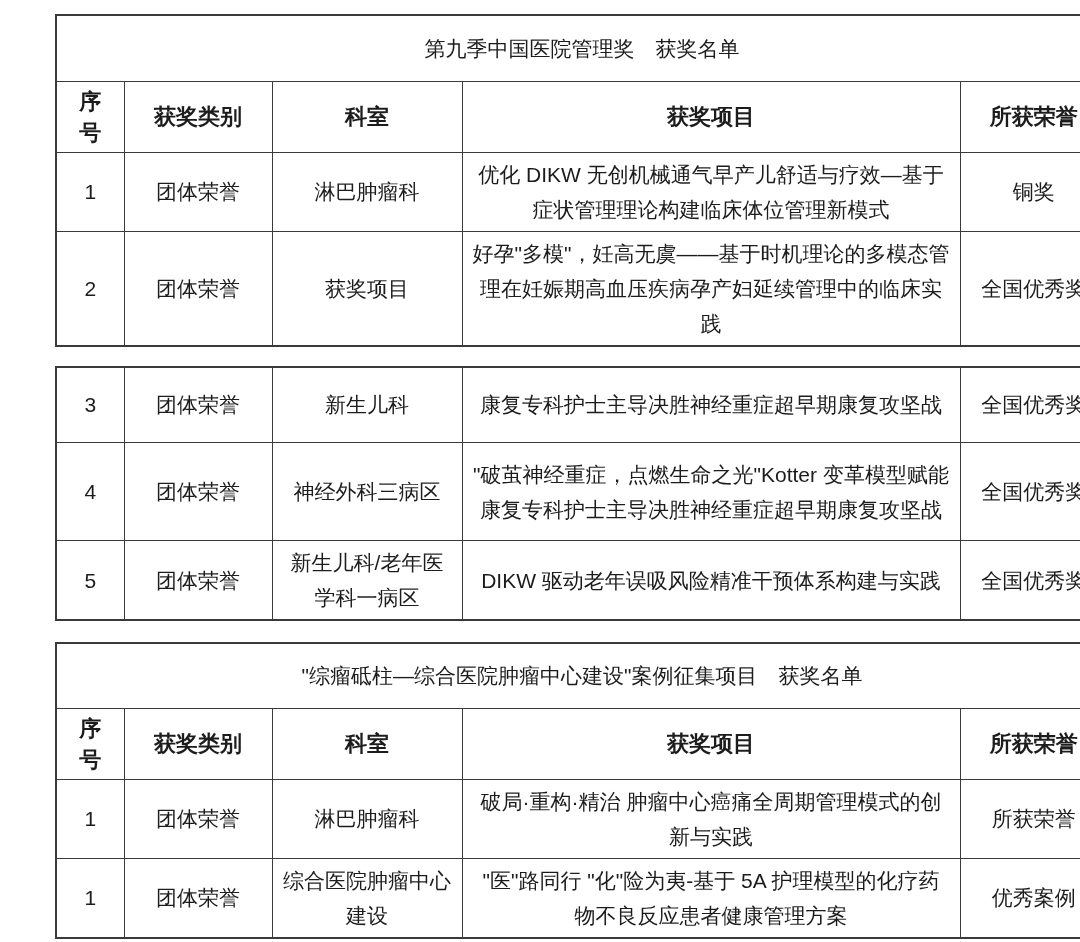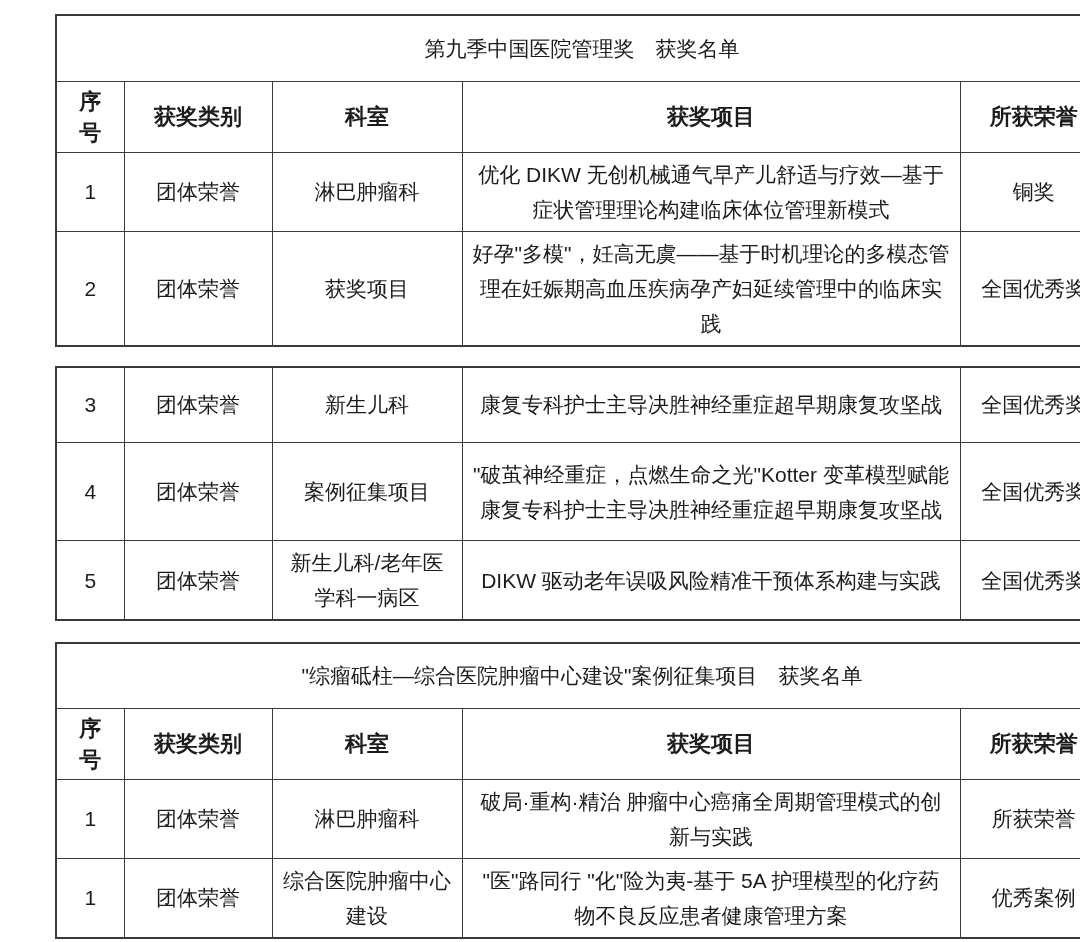--- a/index.html
+++ b/index.html
@@ -111,21 +111,21 @@
         <tr class="rh-b1">
       <td>3</td>
       <td>团体荣誉</td>
       <td>新生儿科</td>
       <td>康复专科护士主导决胜神经重症超早期康复攻坚战</td>
       <td>全国优秀奖</td>
     </tr>
     <tr class="rh-b2">
       <td>4</td>
       <td>团体荣誉</td>
-      <td>案例征集项目</td>
+      <td>神经外科三病区</td>
       <td>"破茧神经重症，点燃生命之光"Kotter 变革模型赋能 康复专科护士主导决胜神经重症超早期康复攻坚战</td>
       <td>全国优秀奖</td>
     </tr>
     <tr class="rh-b3">
       <td>5</td>
       <td>团体荣誉</td>
       <td>新生儿科/老年医学科一病区</td>
       <td>DIKW 驱动老年误吸风险精准干预体系构建与实践</td>
       <td>全国优秀奖</td>
     </tr>

